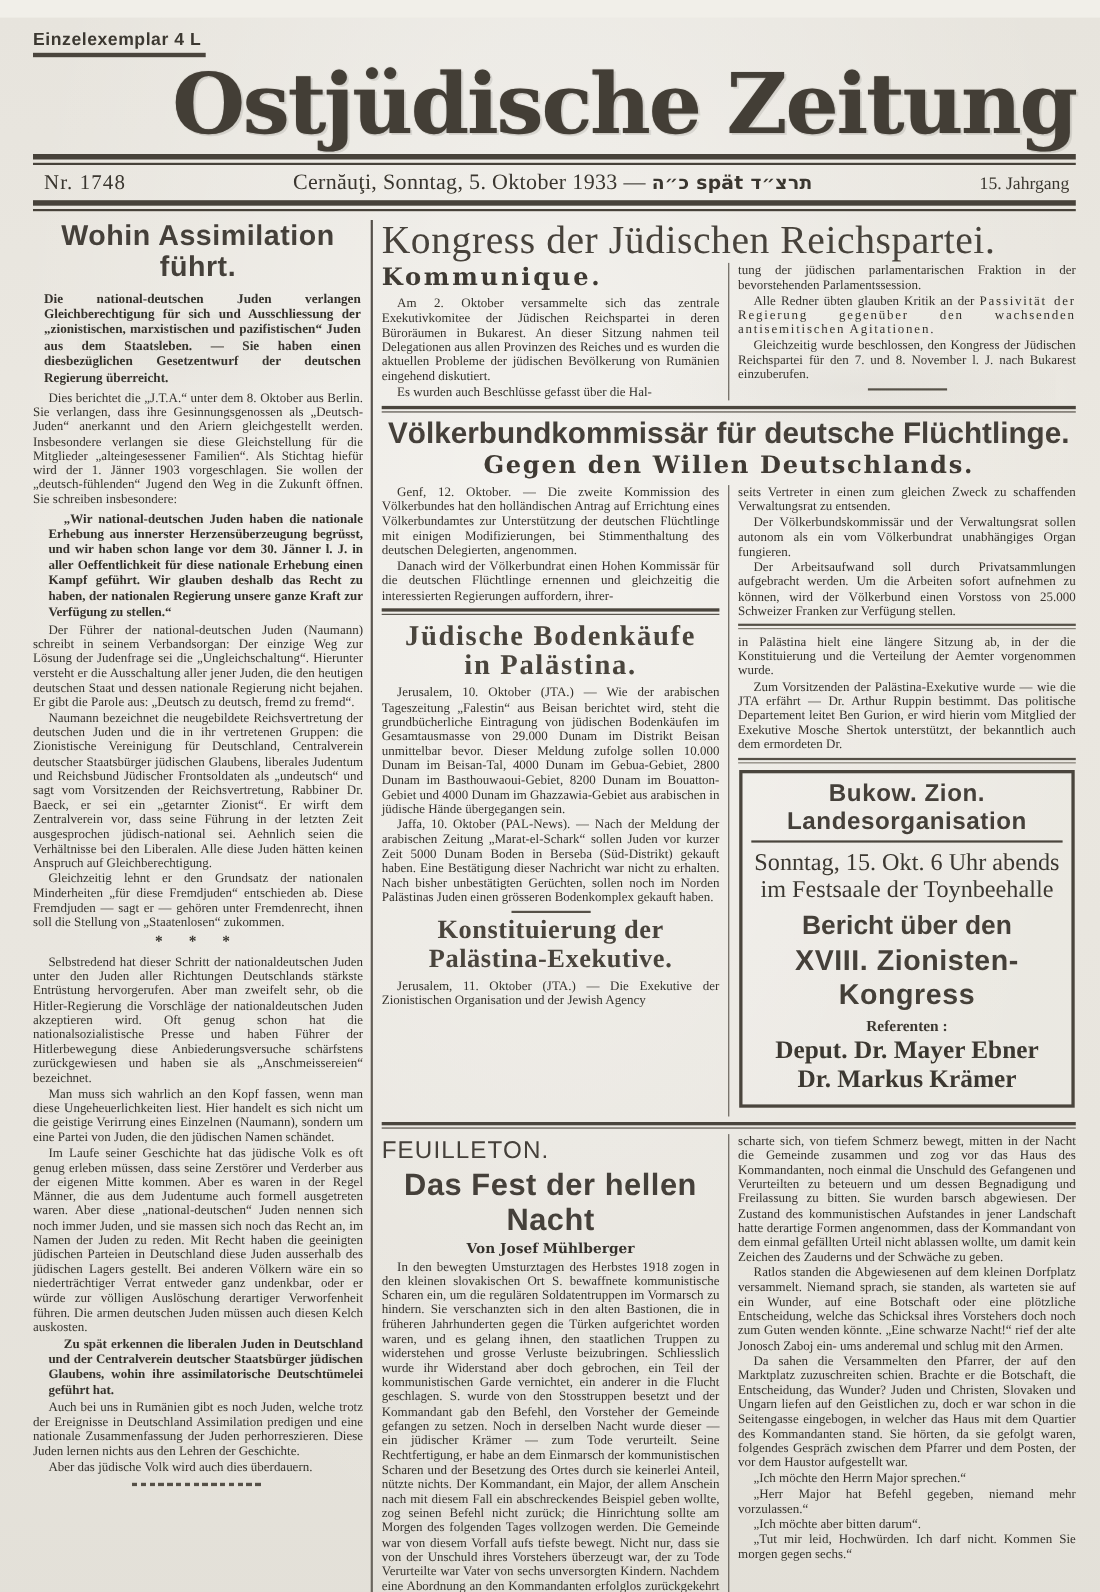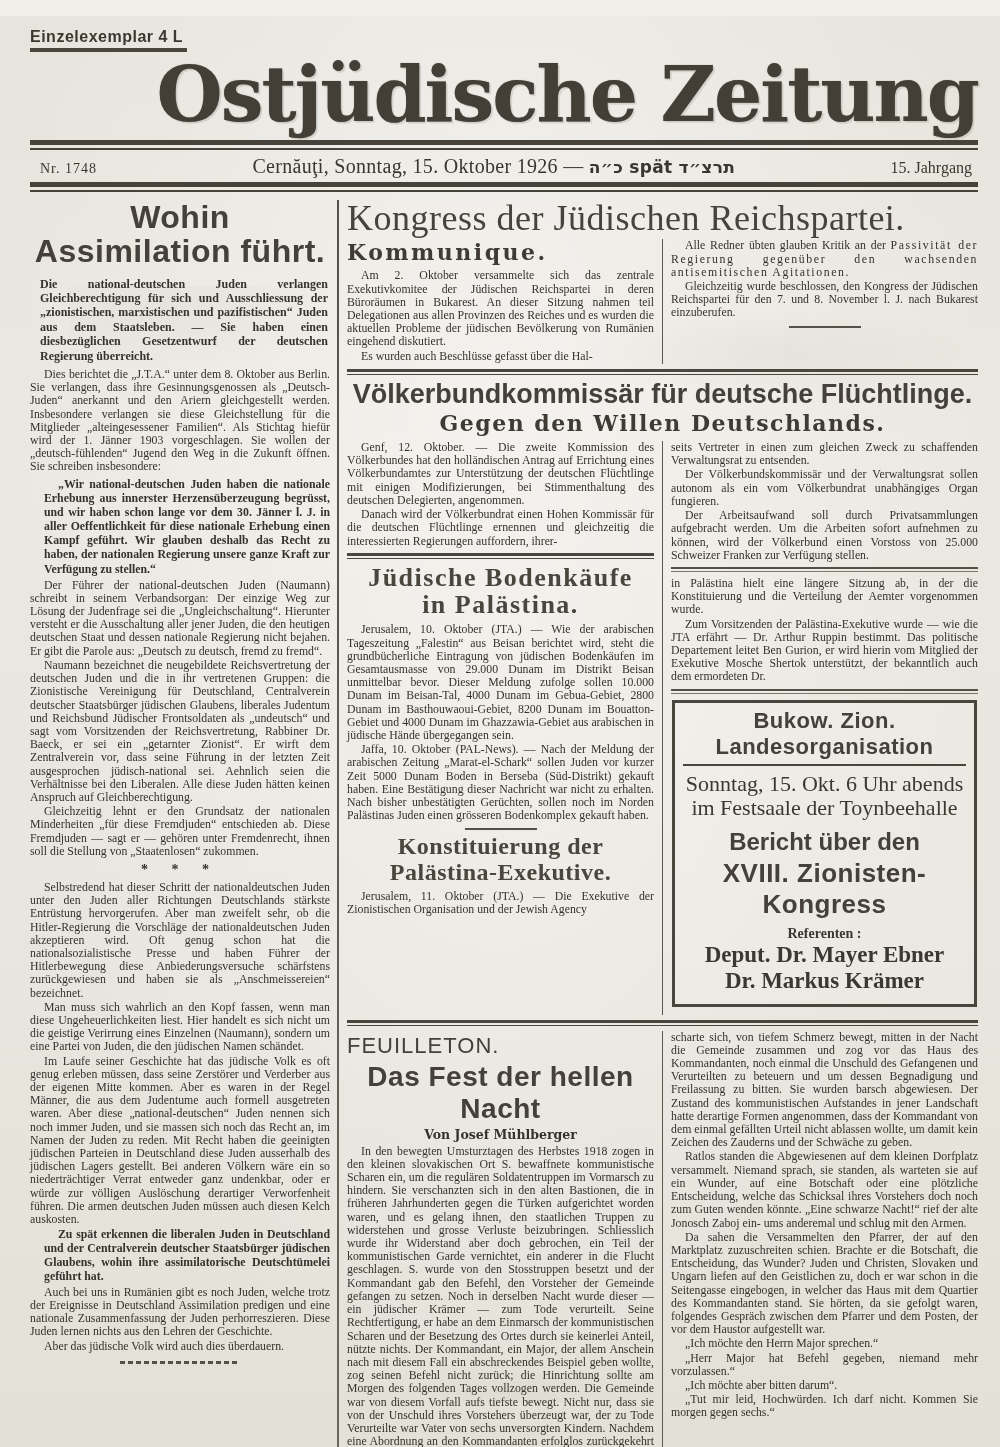--- a/index.html
+++ b/index.html
@@ -33,21 +33,21 @@
   .rule-heavy{border-top:5px solid #47423a;border-bottom:2px solid #47423a;height:3px;}
   .rule-mid{border-top:3px solid #4a453d;border-bottom:1px solid #4a453d;height:2px;margin:5px 0;}
   .rule-thin{border-top:2px solid #555047;border-bottom:1px solid #7b766c;height:2px;margin:5px 0;}
   .dash-rule{width:72px;border-top:2px solid #555047;margin:6px auto 4px;}
   .squiggle{width:120px;height:3px;margin:8px auto 0;
     background:repeating-linear-gradient(90deg,#555047 0 5px,transparent 5px 8px);}
   .dateline-row{
     display:flex;justify-content:space-between;align-items:baseline;
     padding:5px 6px 4px 10px;font-size:19px;color:#3a362f;
   }
-  .dateline-row .issue{font-size:14px;letter-spacing:1px;}
+  .dateline-row .issue{font-size:19px;letter-spacing:1px;}
   .dateline-row .center{font-size:20px;letter-spacing:.3px;}
   .dateline-row .volume{font-size:16px;}
   .hebrew{font-family:"DejaVu Sans",sans-serif;font-size:17px;font-weight:bold;}
 
   .main{display:flex;align-items:stretch;margin-top:8px;}
   .col-left{width:300px;flex:none;}
   .col-right{flex:1;min-width:0;}
   .vdiv-main{width:2px;background:linear-gradient(#55504a,#6b665e);margin:0 8px 0 7px;flex:none;}
   .twocol{display:flex;align-items:stretch;}
   .twocol .sub{flex:1;min-width:0;}
@@ -55,21 +55,21 @@
 
   p{margin:0 0 1px;font-size:11.8px;line-height:1.12;text-align:justify;text-indent:14px;color:#35322c;}
   p.noindent{text-indent:0;}
   .lead{font-weight:bold;text-indent:26px;font-size:12px;line-height:1.2;margin:4px 2px 5px 10px;}
   .quote{font-weight:bold;margin:3px 0 3px 14px;line-height:1.2;}
   .emph{font-weight:bold;margin:2px 0 2px 14px;line-height:1.18;}
   .stars{text-align:center;text-indent:0;font-weight:bold;letter-spacing:10px;font-size:14px;margin:4px 0 3px;}
 
   .h-left{
     font-family:"Liberation Sans",sans-serif;font-weight:900;text-align:center;
-    font-size:32px;line-height:1.08;letter-spacing:.5px;color:#45403a;margin:0 0 8px;
+    font-size:26px;line-height:1.08;letter-spacing:.5px;color:#45403a;margin:0 0 8px;
   }
   .h-kongress{
     font-family:"Liberation Serif",serif;font-weight:normal;text-align:left;
     font-size:36px;line-height:1.05;color:#47423b;margin:0 0 2px;letter-spacing:.5px;
   }
   .h-kommunique{
     font-family:"DejaVu Serif",serif;font-weight:bold;text-align:left;
     font-size:22px;letter-spacing:2.5px;color:#3f3a33;margin:0 0 4px;
   }
   .h-voelk1{
@@ -117,21 +117,21 @@
 <div class="page">
 
   <div class="copyline">Einzelexemplar 4 L</div>
 
   <h1 class="masthead">Ostjüdische Zeitung</h1>
 
   <div class="rule-heavy"></div>
   <div class="dateline-row">
     <span class="issue">Nr. 1748</span>
     <span class="center">
-      <span>Cernăuţi, Sonntag, 15. Oktober 1926 —</span>
+      <span>Cernăuţi, Sonntag, 5. Oktober 1933 —</span>
       <span class="hebrew">כ״ה spät תרצ״ד</span>
     </span>
     <span class="volume">15. Jahrgang</span>
   </div>
   <div class="rule-heavy"></div>
 
   <div class="main">
 
     <div class="col-left">
       <article>
@@ -160,20 +160,21 @@
       <article>
         <h2 class="h-kongress">Kongress der Jüdischen Reichspartei.</h2>
         <div class="twocol">
           <div class="sub">
             <h3 class="h-kommunique">Kommunique.</h3>
             <p>Am 2. Oktober versammelte sich das zentrale Exekutivkomitee der Jüdischen Reichspartei in deren Büroräumen in Bukarest. An dieser Sitzung nahmen teil Delegationen aus allen Provinzen des Reiches und es wurden die aktuellen Probleme der jüdischen Bevölkerung von Rumänien eingehend diskutiert.</p>
             <p>Es wurden auch Beschlüsse gefasst über die Hal-</p>
           </div>
           <div class="vdiv"></div>
           <div class="sub">
+            <p class="noindent">tung der jüdischen parlamentarischen Fraktion in der bevorstehenden Parlamentssession.</p>
             <p><span>Alle Redner übten glauben Kritik an der </span><span class="sperr">Passivität der Regierung gegenüber den wachsenden antisemitischen Agitationen.</span></p>
             <p>Gleichzeitig wurde beschlossen, den Kongress der Jüdischen Reichspartei für den 7. und 8. November l. J. nach Bukarest einzuberufen.</p>
             <div class="dash-rule"></div>
           </div>
         </div>
       </article>
 
       <div class="rule-mid"></div>
 
       <section>

